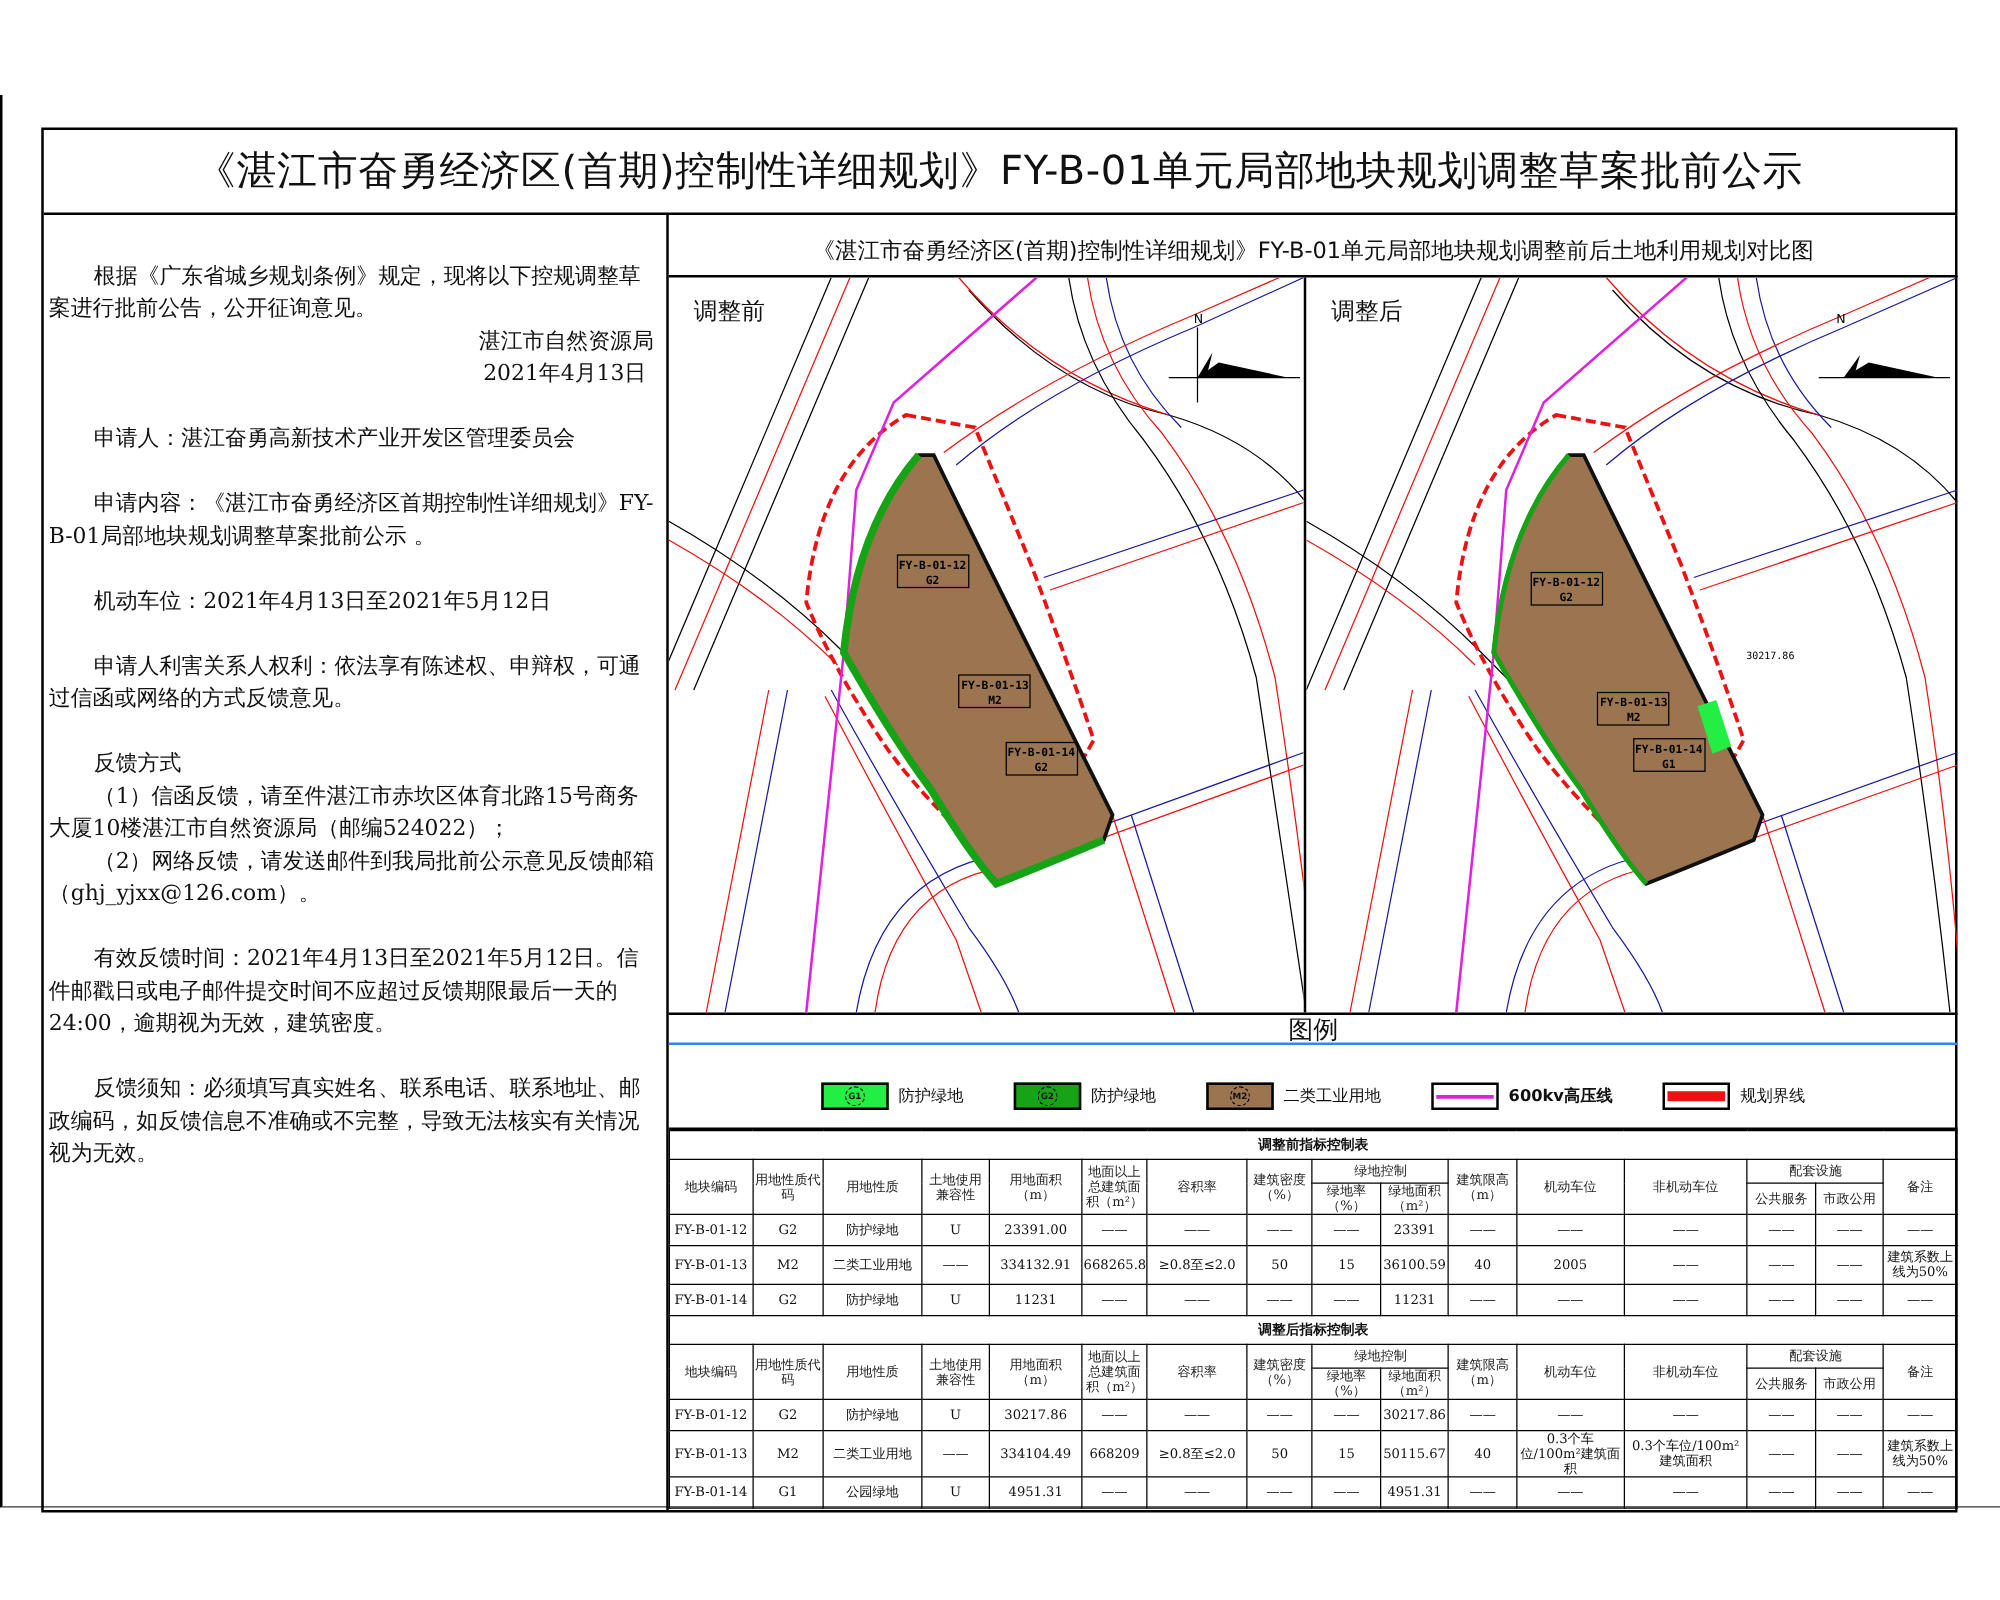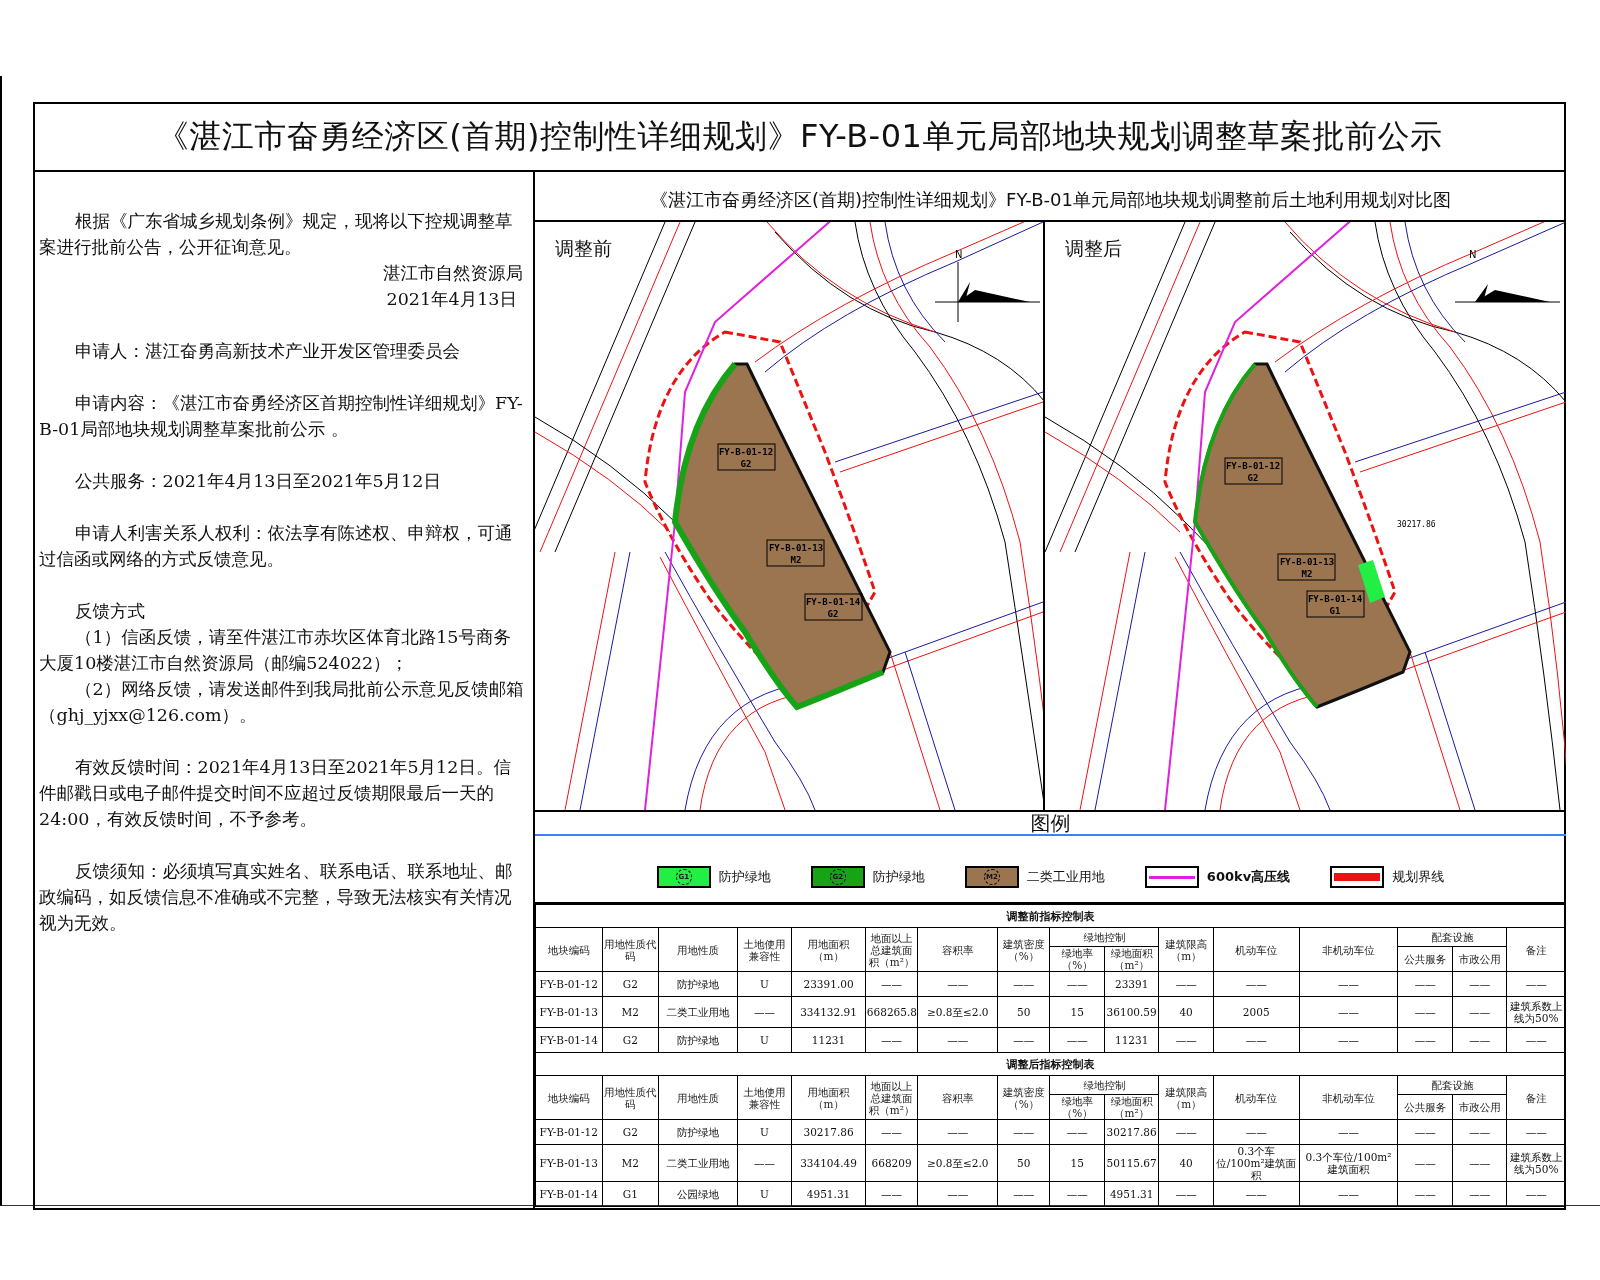--- a/index.html
+++ b/index.html
@@ -45,29 +45,29 @@
 
   <div class="left">
     <p class="indent">根据《广东省城乡规划条例》规定，现将以下控规调整草案进行批前公告，公开征询意见。</p>
     <p class="right-align">湛江市自然资源局</p>
     <p class="right-align" style="padding-right:10px">2021年4月13日</p>
     <div class="gap"></div>
     <p class="indent">申请人：湛江奋勇高新技术产业开发区管理委员会</p>
     <div class="gap"></div>
     <p class="indent">申请内容：《湛江市奋勇经济区首期控制性详细规划》FY-B-01局部地块规划调整草案批前公示 。</p>
     <div class="gap"></div>
-    <p class="indent">公共服务：2021年4月13日至2021年5月12日</p>
+    <p class="indent">机动车位：2021年4月13日至2021年5月12日</p>
     <div class="gap"></div>
     <p class="indent">申请人利害关系人权利：依法享有陈述权、申辩权，可通过信函或网络的方式反馈意见。</p>
     <div class="gap"></div>
     <p class="indent">反馈方式</p>
     <p class="indent">（1）信函反馈，请至件湛江市赤坎区体育北路15号商务大厦10楼湛江市自然资源局（邮编524022）；</p>
     <p class="indent">（2）网络反馈，请发送邮件到我局批前公示意见反馈邮箱（ghj_yjxx@126.com）。</p>
     <div class="gap"></div>
-    <p class="indent">有效反馈时间：2021年4月13日至2021年5月12日。信件邮戳日或电子邮件提交时间不应超过反馈期限最后一天的24:00，有效反馈时间，不予参考。</p>
+    <p class="indent">有效反馈时间：2021年4月13日至2021年5月12日。信件邮戳日或电子邮件提交时间不应超过反馈期限最后一天的24:00，逾期视为无效，建筑密度。</p>
     <div class="gap"></div>
     <p class="indent">反馈须知：必须填写真实姓名、联系电话、联系地址、邮政编码，如反馈信息不准确或不完整，导致无法核实有关情况视为无效。</p>
   </div>
 
   <div class="right">
     <div class="map-title">《湛江市奋勇经济区(首期)控制性详细规划》FY-B-01单元局部地块规划调整前后土地利用规划对比图</div>
 
     <div class="maps">
 
       <div class="map before">

